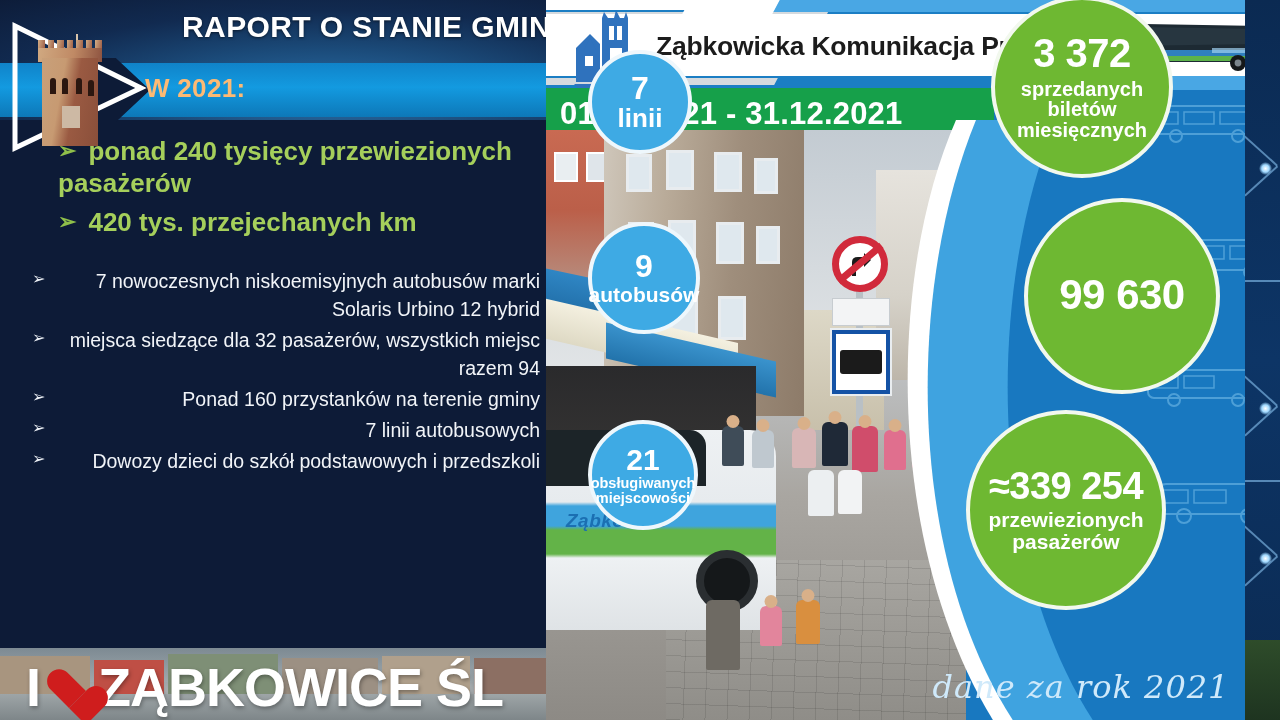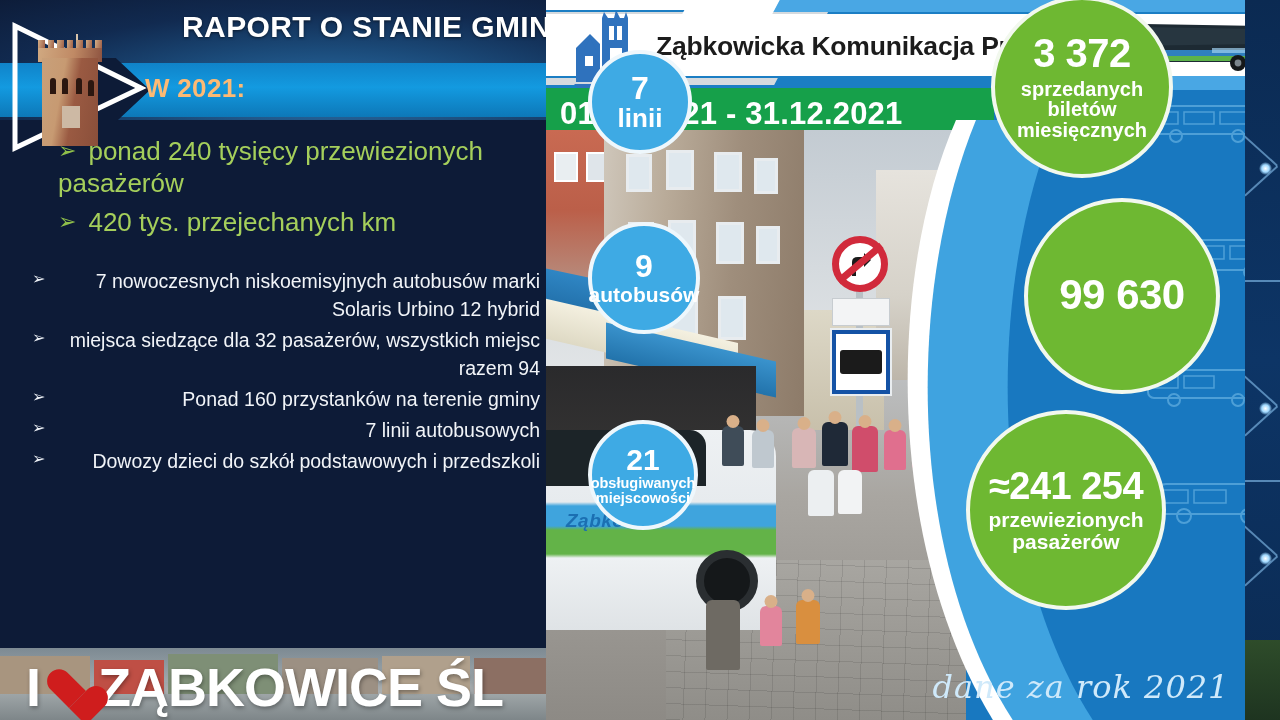--- a/index.html
+++ b/index.html
@@ -57,21 +57,21 @@
     position:absolute; left:6px; top:14px; width:64px; height:14px;
     background:linear-gradient(100deg,#d0a981 0%,#c08a65 55%,#8d5340 100%);
   }
   .merlons{ position:absolute; left:6px; top:6px; width:64px; height:10px; display:flex; gap:3px; }
   .merlons i{ flex:1; height:10px; background:linear-gradient(100deg,#d3ad86,#9c5c44); }
   .castle-window{ position:absolute; width:6px; height:16px; background:#2b1710; border-radius:3px 3px 0 0; }
   .castle-door{ position:absolute; left:30px; top:72px; width:18px; height:22px; background:#cdb9a4; }
   .spire{ position:absolute; left:44px; top:0px; width:2px; height:12px; background:#d8c4ab; }
 
   .bullet-green{
-    position:absolute; color:#a5cf5b; font-size:26px; font-weight:400; line-height:1.22;
+    position:absolute; color:#a5cf5b; font-size:26px; font-weight:700; line-height:1.22;
   }
   .chev{
     display:inline-block; color:#8fbf4a; font-size:22px; margin-right:12px;
     transform:translateY(-2px);
   }
   #g1{ left:58px; top:136px; width:470px; }
   #g2{ left:58px; top:207px; width:470px; }
 
   #list-white{
     position:absolute; left:28px; top:268px; width:512px;
@@ -546,21 +546,21 @@
     </div>
 
     <div class="gcircle" id="gc1">
       <span class="num">3 372</span>
       <span class="lbl">sprzedanych biletów miesięcznych</span>
     </div>
     <div class="gcircle" id="gc2">
       <span class="num">99 630</span>
     </div>
     <div class="gcircle" id="gc3">
-      <span class="num">≈241 254</span>
+      <span class="num">≈339 254</span>
       <span class="lbl">przewiezionych pasażerów</span>
     </div>
 
     <div id="footer-note">dane za rok 2021</div>
   </div>
 
   <div id="right-strip">
     <div class="nline" style="left:-6px;top:150px;width:44px;transform:rotate(42deg);"></div>
     <div class="nline" style="left:-6px;top:180px;width:44px;transform:rotate(-42deg);"></div>
     <div class="node" style="left:14px;top:162px;"></div>

